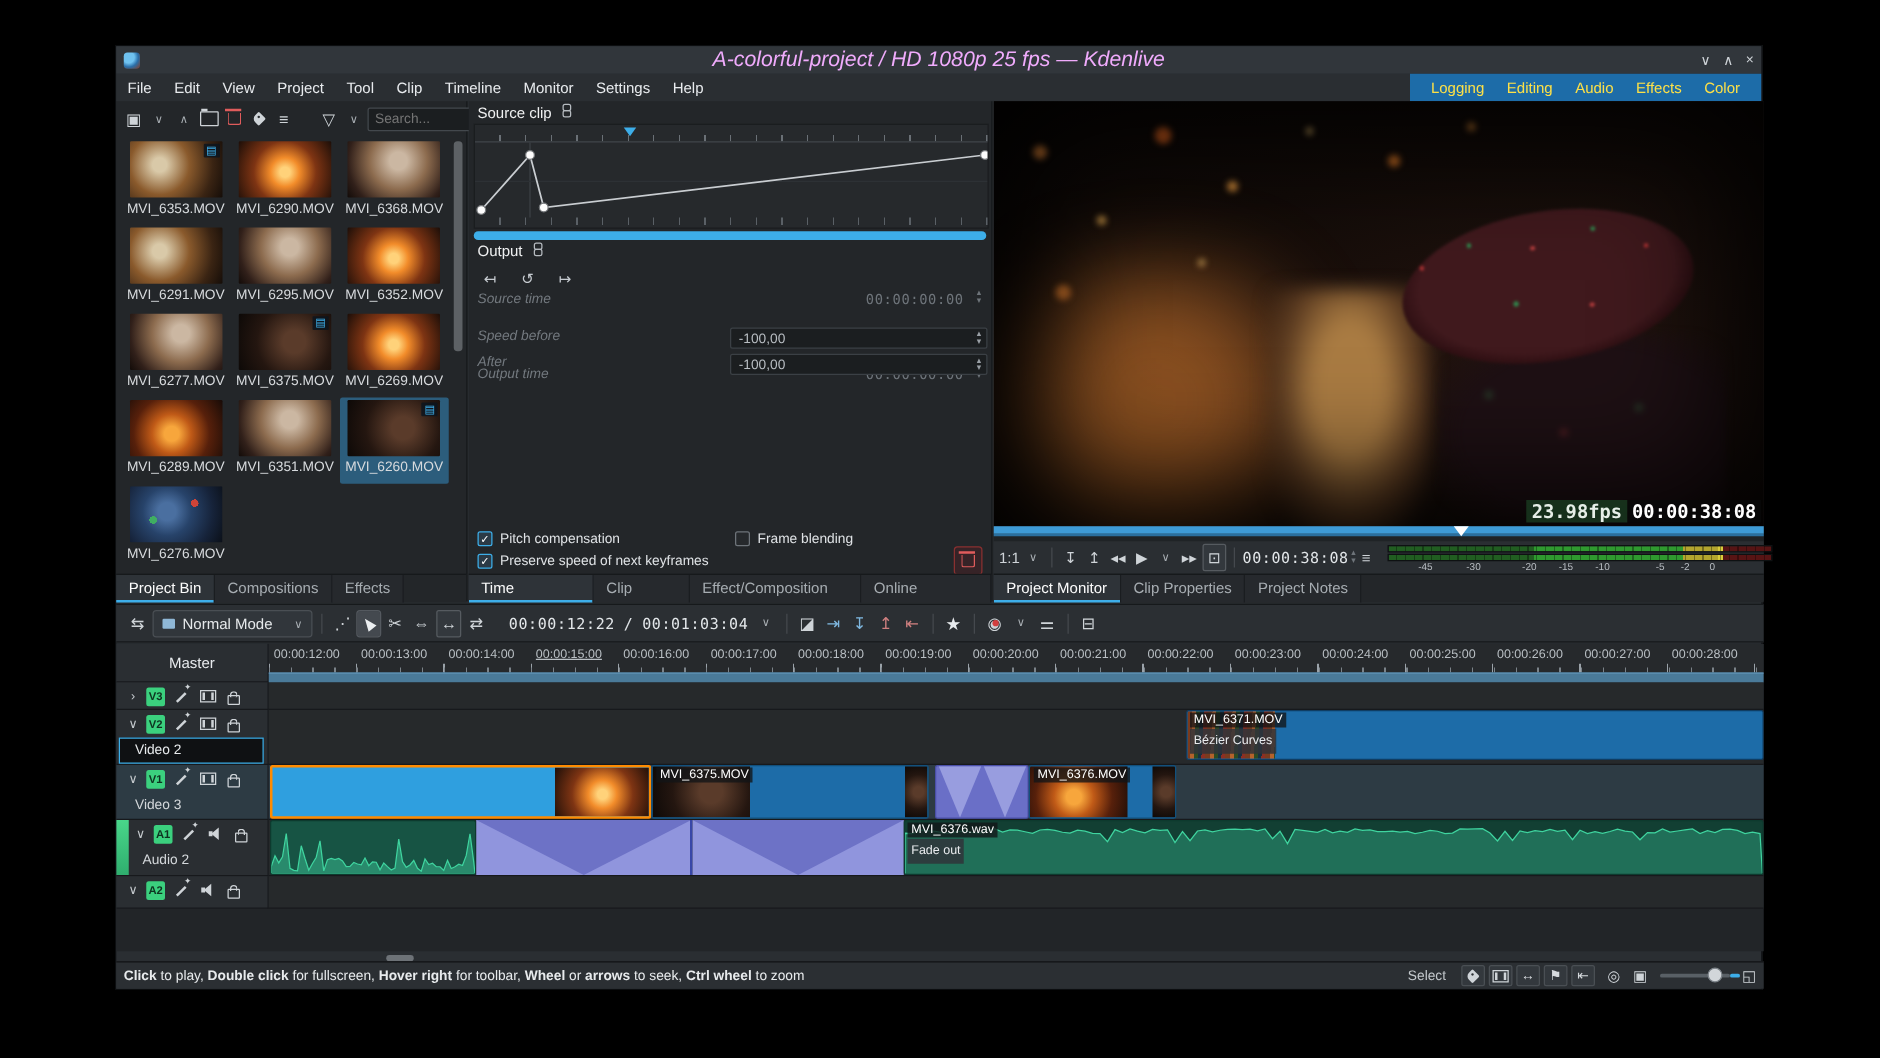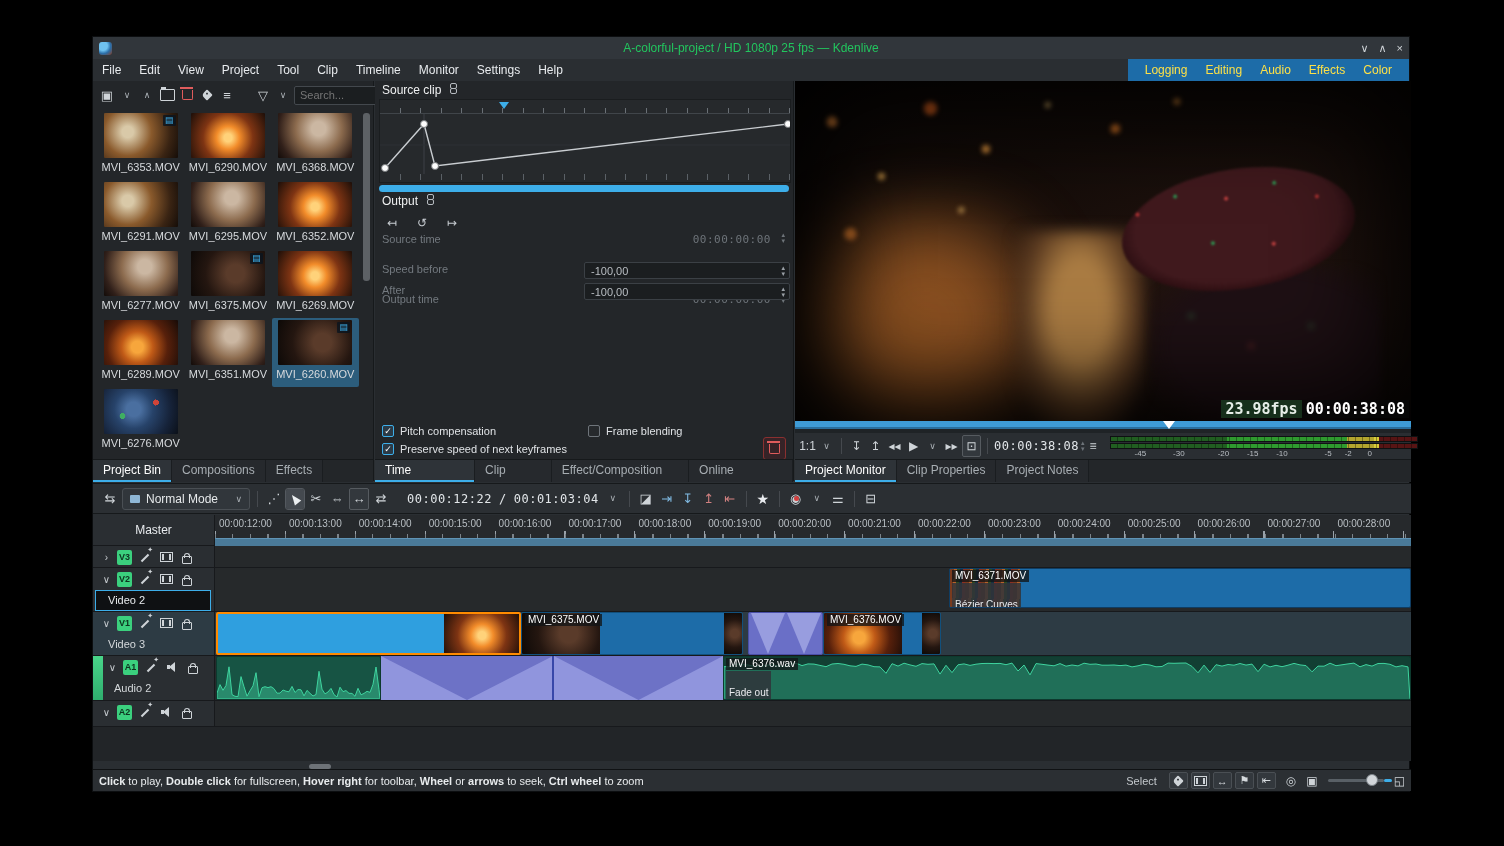--- a/index.html
+++ b/index.html
@@ -4,21 +4,21 @@
 <style>
   html,body{margin:0;padding:0;background:#000;width:1504px;height:846px;overflow:hidden;
     font-family:"Liberation Sans",sans-serif;-webkit-font-smoothing:antialiased;}
   .stage{position:relative;width:1504px;height:846px;background:#000;}
   .win{position:absolute;left:92px;top:36px;width:1318px;height:756px;background:#2a2e32;
     border:1px solid #0c0e10;box-sizing:border-box;}
   
   .titlebar{position:absolute;top:0;left:0;right:0;height:22px;background:#31363b;display:flex;align-items:center;}
   .app-logo{width:13px;height:13px;margin-left:6px;border-radius:3px;
     background:radial-gradient(circle at 30% 30%,#6fc2f0 0 35%,#2a6ea8 60%,#8a3c20 100%);}
-  .wtitle{position:absolute;left:0;right:0;text-align:center;font-size:12px;color:#22c55e;line-height:22px;}
+  .wtitle{position:absolute;left:0;right:0;text-align:center;font-size:17px;color:#f0abfc;line-height:22px;font-style:italic;}
   .wctrl{position:absolute;right:6px;top:0;height:22px;display:flex;gap:10px;align-items:center;}
   .wctrl span{color:#cfd4d8;font-size:11px;cursor:default;}
   
   .menubar{position:absolute;top:22px;left:0;right:0;height:22px;background:#2a2e32;display:flex;align-items:center;}
   .menu-item{padding:0 9px;font-size:12px;color:#e8ebee;line-height:22px;}
   .ws-strip{position:absolute;right:0;top:0;height:22px;background:#1d6ca8;display:flex;align-items:center;padding:0 8px;}
   .ws-tab{padding:0 9px;font-size:12px;color:#fde047;line-height:22px;}
   
   .main{position:absolute;top:44px;left:0;width:1318px;height:400px;}
   .panel{position:absolute;top:0;height:400px;background:#232629;box-sizing:border-box;}
@@ -70,21 +70,21 @@
     background:repeating-linear-gradient(90deg,transparent 0 19.5px,#6a7076 19.5px 20.5px) 0 100%/100% 5px no-repeat;}
   .curve .rbot{position:absolute;bottom:0;left:0;right:0;height:8px;
     background:repeating-linear-gradient(90deg,transparent 0 19.5px,#5a6066 19.5px 20.5px) 0 0/100% 6px no-repeat;}
   .curve svg{position:absolute;inset:0;}
   .cplayhead{position:absolute;left:119px;top:2px;width:0;height:0;border-left:5px solid transparent;
     border-right:5px solid transparent;border-top:7px solid #3daee9;}
   .zoombar{position:absolute;top:104px;left:4px;width:410px;height:7px;background:#3daee9;border-radius:3.5px;}
   .mini-bar{position:absolute;top:132px;left:8px;display:flex;gap:12px;}
   .mini-bar .tbtn{color:#c6cbd0;font-size:12px;}
   .frow{position:absolute;left:7px;right:6px;height:15px;font-size:11px;color:#73797f;}
-  .frow .flabel{position:absolute;left:0;top:1px;}
+  .frow .flabel{position:absolute;left:0;top:1px;font-style:italic;}
   .frow .tval{position:absolute;right:16px;top:1px;font-family:"DejaVu Sans Mono",monospace;color:#6e747a;letter-spacing:.5px;}
   .spincol{position:absolute;right:2px;top:0;display:flex;flex-direction:column;line-height:6px;font-size:7px;color:#6e747a;}
   .fbox{position:absolute;left:202px;width:206px;height:17px;background:#1b1e20;border:1px solid #3b4045;
     border-radius:2px;color:#b8bdc2;font-size:11px;line-height:17px;padding-left:6px;box-sizing:border-box;}
   .fbox .spincol{right:4px;top:2px;color:#9aa0a6;}
   .cb-grid{position:absolute;top:341px;left:7px;right:40px;display:grid;grid-template-columns:206px 1fr;grid-auto-rows:18px;}
   .cbx{display:flex;gap:6px;align-items:center;font-size:11px;color:#dfe2e5;}
   .cbox{width:12px;height:12px;border-radius:2px;box-sizing:border-box;display:flex;align-items:center;justify-content:center;
     font-size:9px;color:#fff;}
   .cbox.on{border:1px solid #3daee9;background:#2b3a46;}
@@ -196,21 +196,21 @@
   .i-speaker::before{content:"";position:absolute;left:0;top:3px;width:3px;height:4px;background:#cfd4d8;}
   .i-speaker::after{content:"";position:absolute;left:2px;top:0;border-top:5px solid transparent;
     border-bottom:5px solid transparent;border-right:6px solid #cfd4d8;}
   .i-folder{width:13px;height:10px;border:1px solid #cfd4d8;border-radius:1px;position:relative;display:inline-block;}
   .i-folder::before{content:"";position:absolute;top:-3px;left:0;width:5px;height:2px;background:#cfd4d8;}
   .i-tag{width:8px;height:8px;background:#cfd4d8;transform:rotate(45deg);border-radius:1px 1px 1px 4px;position:relative;display:inline-block;}
   .i-tag::before{content:"";position:absolute;left:2px;top:2px;width:2px;height:2px;border-radius:50%;background:#2a2e32;}
   .clip{position:absolute;box-sizing:border-box;border-radius:2px;overflow:hidden;}
   .clip .cthumb{position:absolute;top:0;bottom:0;}
   .clip-name{position:absolute;font-size:10px;color:#fff;background:rgba(18,20,23,.78);padding:0 3px;line-height:12px;white-space:nowrap;}
-  .clip-fx{position:absolute;font-size:10px;color:#e9ebee;background:rgba(48,52,58,.85);padding:16px 3px;line-height:12px;white-space:nowrap;}
+  .clip-fx{position:absolute;font-size:10px;color:#e9ebee;background:rgba(48,52,58,.85);padding:4px 3px;line-height:12px;white-space:nowrap;}
   .tri-down{position:absolute;top:0;width:0;height:0;}
   .fade-seg{position:absolute;top:0;bottom:0;background:#9095dd;}
   .fade-seg .dtri{position:absolute;inset:0;background:#6d72c6;clip-path:polygon(0 0,100% 0,50% 100%);}
   .fade-div{position:absolute;top:0;bottom:0;width:2px;background:#3847a8;}
   .hpill{position:absolute;top:727px;left:216px;width:22px;height:5px;background:#6d7277;border-radius:2.5px;}
   
   .statusbar{position:absolute;top:732px;left:0;width:1318px;height:22px;background:#2b2f33;border-top:1px solid #101214;
     display:flex;align-items:center;font-size:11px;color:#e8ebed;padding:0 6px;box-sizing:border-box;}
   .hint b{font-weight:bold;}
   .sb-right{margin-left:auto;display:flex;align-items:center;}
@@ -614,21 +614,21 @@
         </span>
     </div>
 
     <div class="timeline">
       <div class="master">Master</div>
       <div class="tl-ruler">
         <div id="ruler-labels">
             <span class="rlabel" style="left: 4px;">00:00:12:00</span>
             <span class="rlabel" style="left: 73.9px;">00:00:13:00</span>
             <span class="rlabel" style="left: 143.8px;">00:00:14:00</span>
-            <span class="rlabel" style="left: 213.7px;">00:00:15:00</span>
+            <span class="rlabel" style="left: 213.7px; text-decoration: underline;">00:00:15:00</span>
             <span class="rlabel" style="left: 283.6px;">00:00:16:00</span>
             <span class="rlabel" style="left: 353.5px;">00:00:17:00</span>
             <span class="rlabel" style="left: 423.4px;">00:00:18:00</span>
             <span class="rlabel" style="left: 493.3px;">00:00:19:00</span>
             <span class="rlabel" style="left: 563.2px;">00:00:20:00</span>
             <span class="rlabel" style="left: 633.1px;">00:00:21:00</span>
             <span class="rlabel" style="left: 703px;">00:00:22:00</span>
             <span class="rlabel" style="left: 772.9px;">00:00:23:00</span>
             <span class="rlabel" style="left: 842.8px;">00:00:24:00</span>
             <span class="rlabel" style="left: 912.7px;">00:00:25:00</span>

